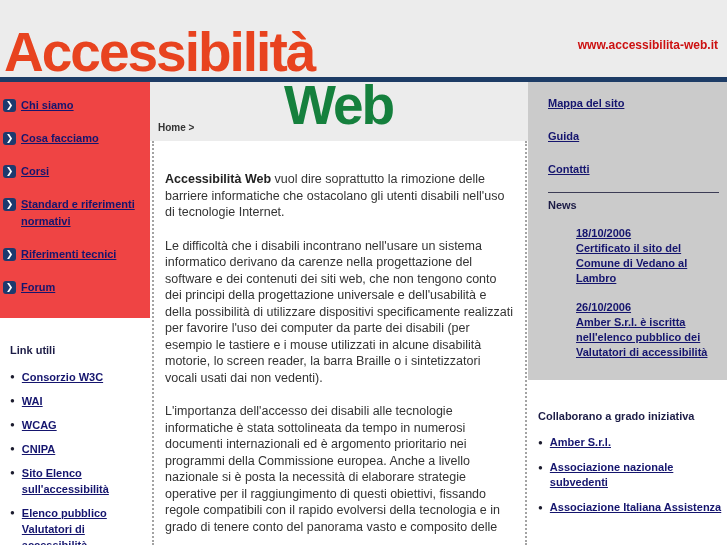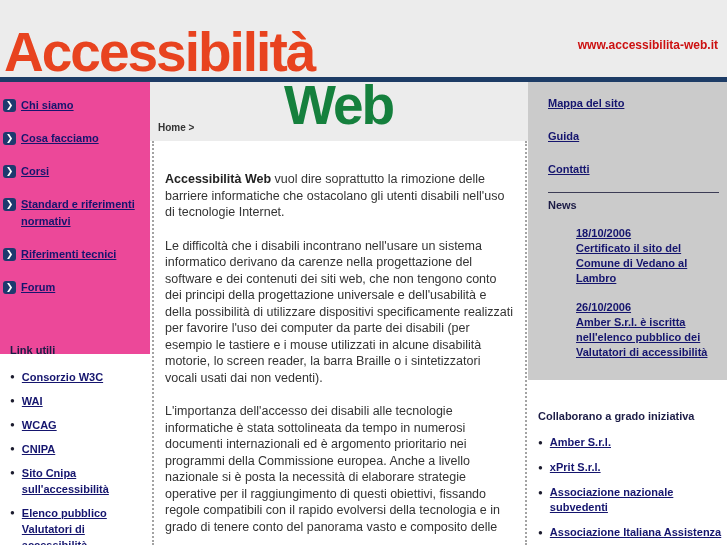--- a/index.html
+++ b/index.html
@@ -24,22 +24,22 @@
     font-size:55px; font-weight:bold; letter-spacing:-2px;
     color:#15803d; white-space:nowrap;
   }
   .site-url {
     position:absolute; right:9px; top:38px;
     font-size:12px; font-weight:bold; color:#cc1111;
   }
 
   
   .left-nav {
-    position:absolute; left:0; top:82px; width:150px; height:272px;
-    background:#ec4899; padding:15px 6px 1px 3px;
+    position:absolute; left:0; top:82px; width:150px; height:236px;
+    background:#ef4444; padding:15px 6px 1px 3px;
   }
   .nav-item { display:flex; align-items:flex-start; margin-bottom:16px; cursor:pointer; }
   .arrow-icon {
     flex:0 0 13px; width:13px; height:13px; margin:2px 5px 0 0;
     background:#1d3a6e; border-radius:3px;
     color:#fff; font-size:9px; line-height:13px; text-align:center; font-weight:bold;
   }
   .arrow-icon::before { content:"\276F"; }
   .nav-label {
     font-size:11px; line-height:17px; font-weight:bold;
@@ -155,21 +155,21 @@
     <div class="bullet-item">
       <span class="bullet-dot"></span>
       <span class="bullet-label">WCAG</span>
     </div>
     <div class="bullet-item">
       <span class="bullet-dot"></span>
       <span class="bullet-label">CNIPA</span>
     </div>
     <div class="bullet-item">
       <span class="bullet-dot"></span>
-      <span class="bullet-label">Sito Cnipa sull'accessibilità</span>
+      <span class="bullet-label">Sito Elenco sull'accessibilità</span>
     </div>
     <div class="bullet-item">
       <span class="bullet-dot"></span>
       <span class="bullet-label">Elenco pubblico Valutatori di accessibilità</span>
     </div>
   </div>
 
   <div class="breadcrumb">Home &gt;</div>
 
   <div class="content-box">
@@ -195,24 +195,20 @@
   </div>
 
   <div class="collaborators">
     <div class="section-title">Collaborano a grado iniziativa</div>
     <div class="bullet-item">
       <span class="bullet-dot"></span>
       <span class="bullet-label">Amber S.r.l.</span>
     </div>
     <div class="bullet-item">
       <span class="bullet-dot"></span>
-      <span class="bullet-label">xPrit S.r.l.</span>
-    </div>
-    <div class="bullet-item">
-      <span class="bullet-dot"></span>
       <span class="bullet-label">Associazione nazionale subvedenti</span>
     </div>
     <div class="bullet-item">
       <span class="bullet-dot"></span>
       <span class="bullet-label">Associazione Italiana Assistenza</span>
     </div>
   </div>
 
 </div>
 

